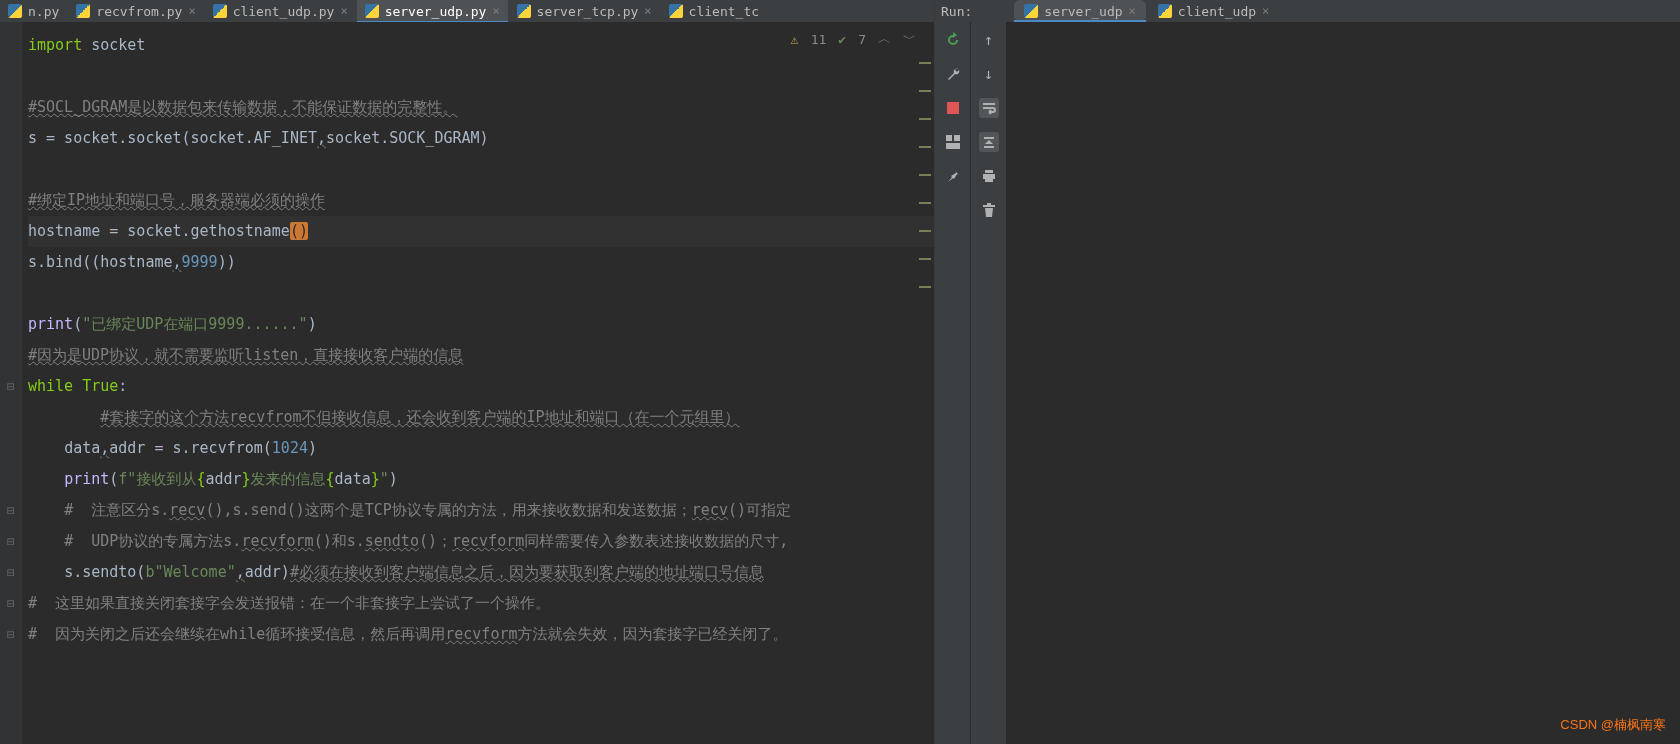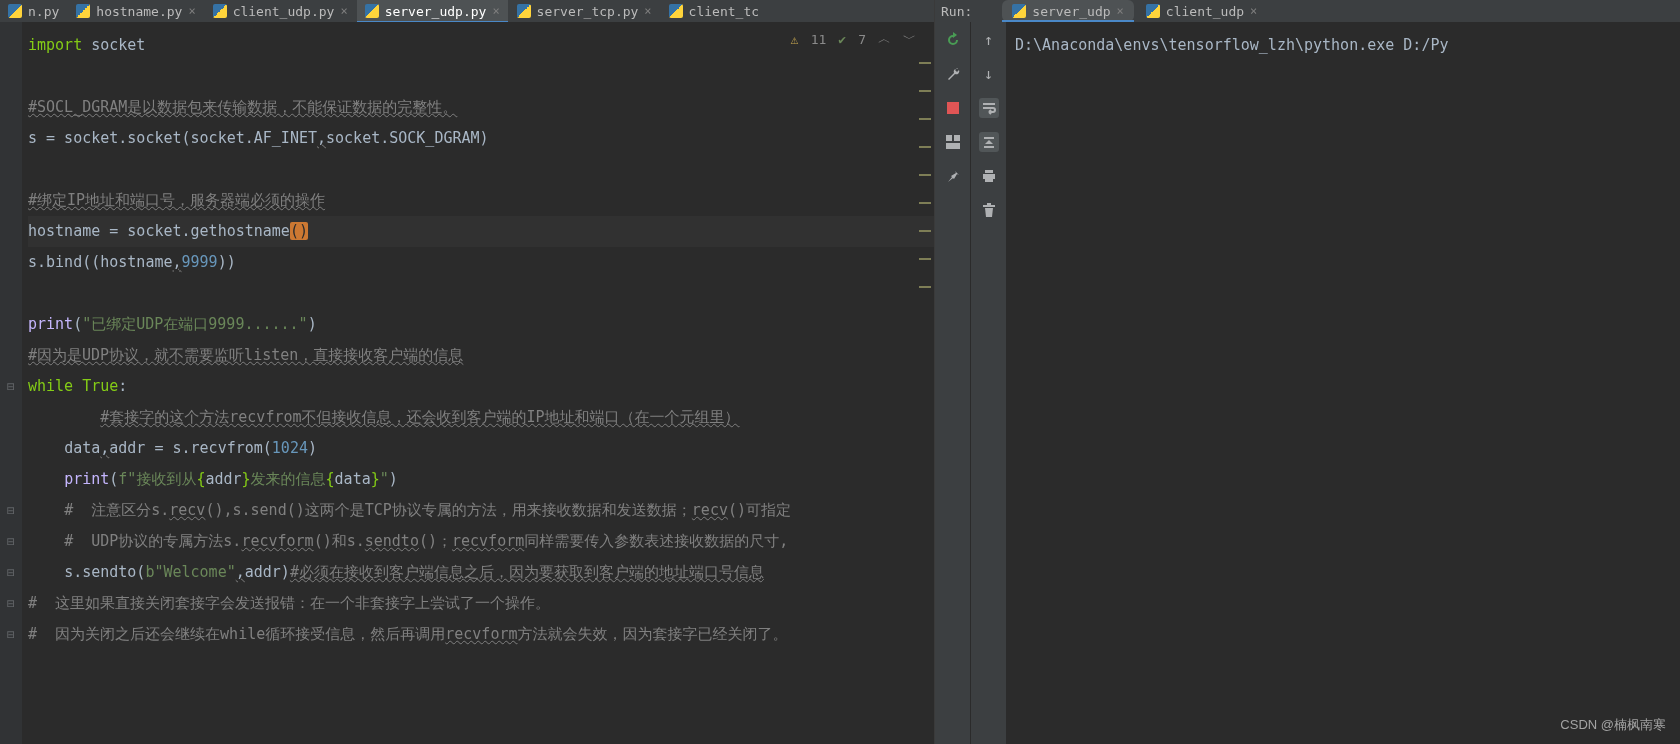--- a/index.html
+++ b/index.html
@@ -127,21 +127,21 @@
     color: #afb1b3;
     cursor: pointer;
   }
   .side-toolbar .tb-highlight { background: #515658; border-radius: 3px; padding:2px; }
   .run-header {
     display: flex;
     align-items: center;
     height: 22px;
     background: #3c3f41;
     padding-left: 6px;
-    gap: 0;
+    gap: 12px;
     font-size: 13px;
   }
   .run-header .label { color: #bbbbbb; }
   .run-tabs { display: flex; gap: 2px; margin-left: 30px; }
   .run-tab {
     display: flex; align-items: center; gap: 6px;
     padding: 0 10px; height: 22px;
     color: #bbbbbb;
     border-radius: 6px;
   }
@@ -161,37 +161,37 @@
     font-size: 15px;
   }
   .minimap-marks {
     position: absolute; top: 40px; right: 3px; width: 12px;
     display: flex; flex-direction: column; gap: 26px;
   }
   .mark { height: 2px; background: #7e7e56; }
   .watermark {
     position: fixed;
     right: 14px; bottom: 10px;
-    color: #a3a3a3; font-size: 13px;
+    color: #f97316; font-size: 13px;
     font-family: sans-serif;
   }
   svg { display: block; }
 </style>
 </head>
 <body>
 
 <div class="editor-pane">
   <div class="tabs" id="editor-tabs">
       <div class="tab">
         <span class="py-icon"></span>
         <span>n.py</span>
       </div>
       <div class="tab">
         <span class="py-icon"></span>
-        <span>hostname.py</span>
+        <span>recvfrom.py</span>
         <span class="close-x">×</span>
       </div>
       <div class="tab">
         <span class="py-icon"></span>
         <span>client_udp.py</span>
         <span class="close-x">×</span>
       </div>
       <div class="tab active">
         <span class="py-icon"></span>
         <span>server_udp.py</span>
@@ -317,17 +317,17 @@
         <svg width="16" height="16" viewBox="0 0 16 16">
             <path fill="currentColor" d="M4 2h8v3H4zM2 6h12v5h-2v3H4v-3H2zM5 10h6v4H5z"></path>
           </svg>
       </span>
       <span class="tb-icon">
         <svg width="14" height="16" viewBox="0 0 14 16">
             <path fill="currentColor" d="M1 3h12v2H1zM3 6h8l-1 9H4zM5 1h4v2H5z"></path>
           </svg>
       </span>
     </div>
-    <div class="console" id="console"><div>D:\Anaconda\envs\tensorflow_lzh\python.exe D:/Py</div></div>
+    <div class="console" id="console"></div>
   </div>
 </div>
 
 <div class="watermark">CSDN @楠枫南寒</div>
 
 </body></html>

